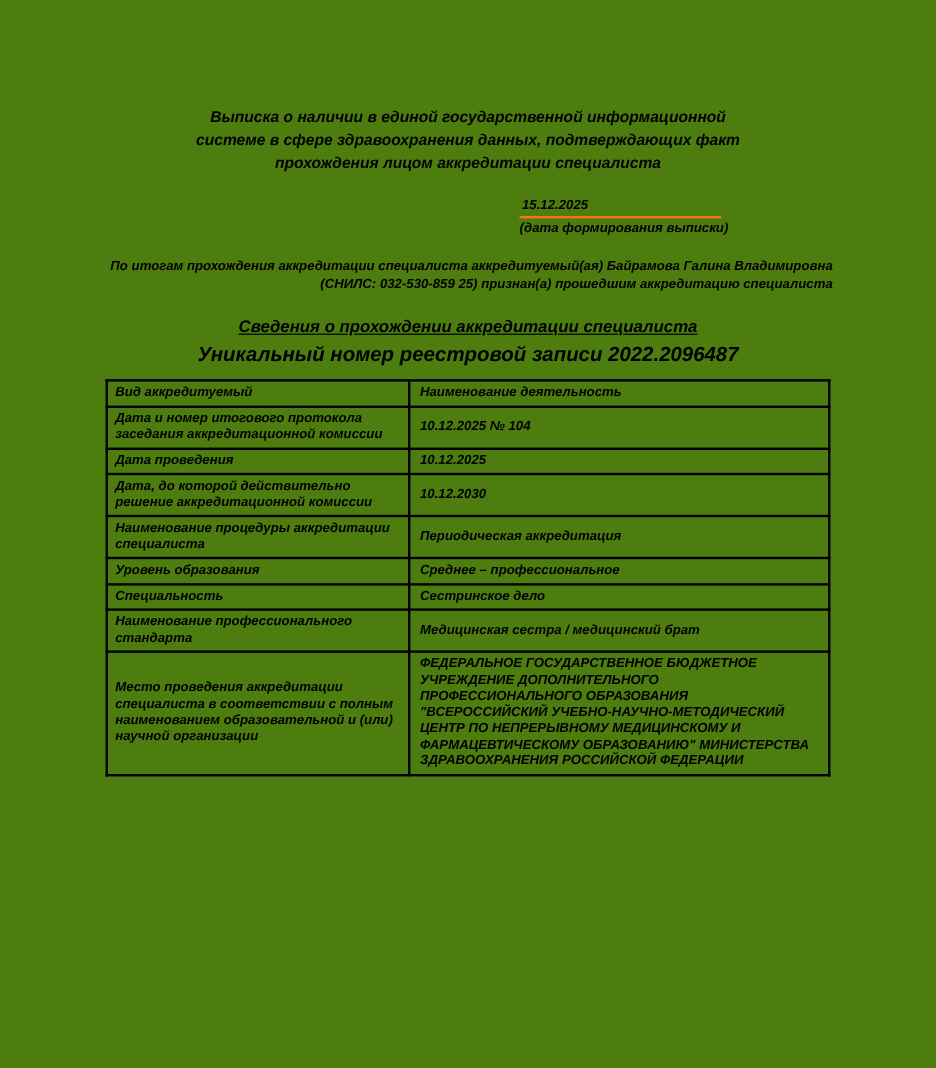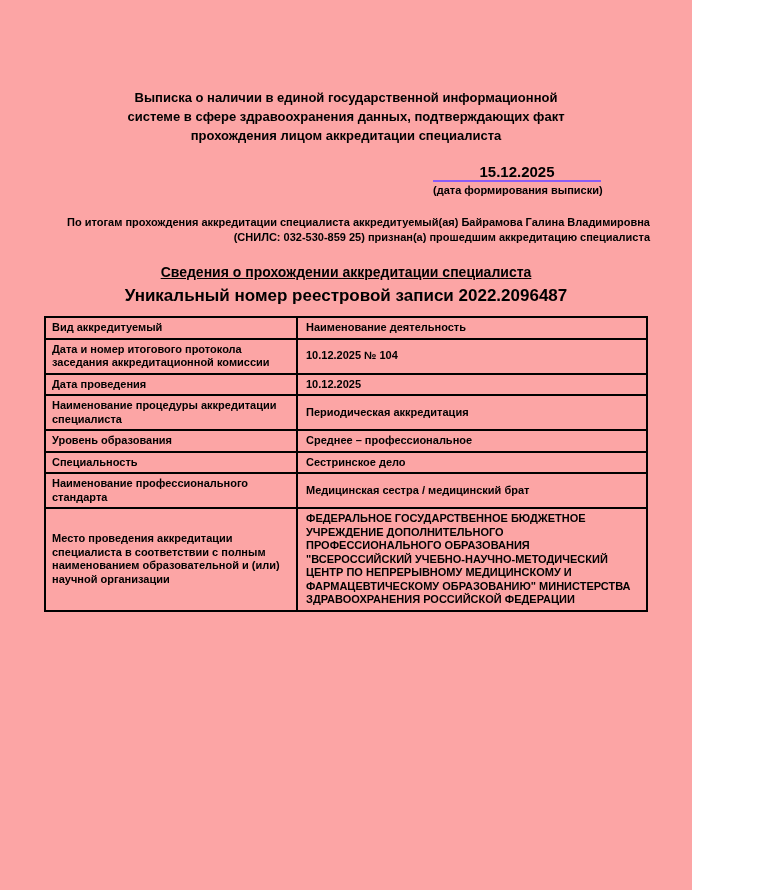--- a/index.html
+++ b/index.html
@@ -2,45 +2,45 @@
 <html lang="ru"><head>
 <meta charset="utf-8">
 <style>
   html, body {
     margin: 0;
     padding: 0;
     background: #ffffff;
   }
   .page {
     position: relative;
-    width: 692px;
+    width: 780px;
     height: 890px;
-    background: #fca5a5;
+    background: #4d7c0f;
     color: #000000;
     font-family: "Liberation Sans", "DejaVu Sans", sans-serif;
     font-weight: bold;
+    font-style: italic;
     overflow: hidden;
   }
   .doc-title {
     margin: 88px auto 0;
     text-align: center;
     font-size: 13px;
     line-height: 19px;
     width: 620px;
   }
   .date-block {
     margin: 20px 0 0 433px;
     width: 168px;
   }
   .date-value {
-    text-align: center;
-    font-size: 15px;
+    font-size: 11px;
     line-height: 13px;
     padding: 0 2px 2px 2px;
-    border-bottom: 2px solid #8b5cf6;
+    border-bottom: 2px solid #f97316;
   }
   .date-caption {
     text-align: center;
     font-size: 11px;
     line-height: 13px;
     margin-top: 2px;
     white-space: nowrap;
   }
   .intro {
     margin: 18px auto 0;
@@ -115,20 +115,24 @@
       </tr>
       <tr>
         <td class="cell-label">Дата и номер итогового протокола заседания аккредитационной комиссии</td>
         <td class="cell-value">10.12.2025 № 104</td>
       </tr>
       <tr>
         <td class="cell-label">Дата проведения</td>
         <td class="cell-value">10.12.2025</td>
       </tr>
       <tr>
+        <td class="cell-label">Дата, до которой действительно решение аккредитационной комиссии</td>
+        <td class="cell-value">10.12.2030</td>
+      </tr>
+      <tr>
         <td class="cell-label">Наименование процедуры аккредитации специалиста</td>
         <td class="cell-value">Периодическая аккредитация</td>
       </tr>
       <tr>
         <td class="cell-label">Уровень образования</td>
         <td class="cell-value">Среднее – профессиональное</td>
       </tr>
       <tr>
         <td class="cell-label">Специальность</td>
         <td class="cell-value">Сестринское дело</td>

